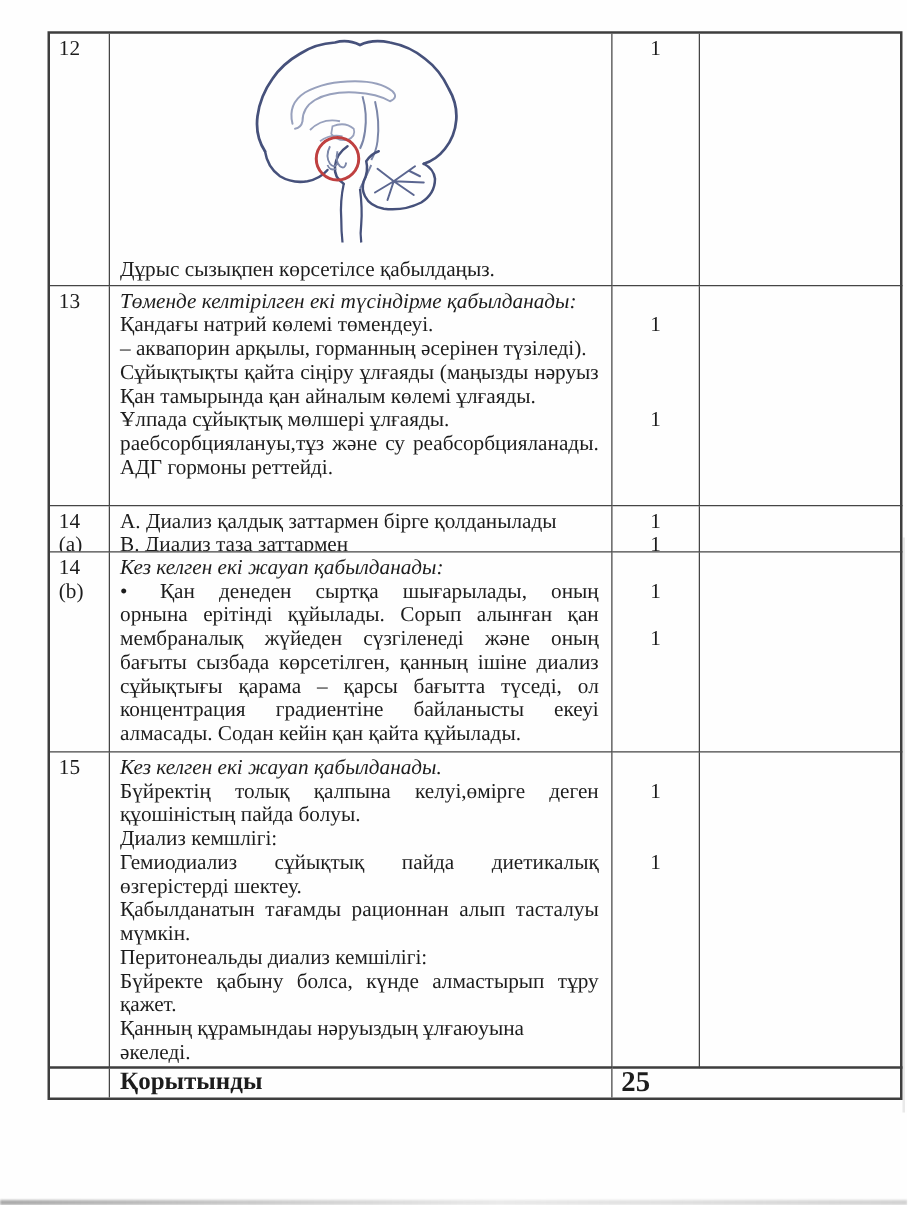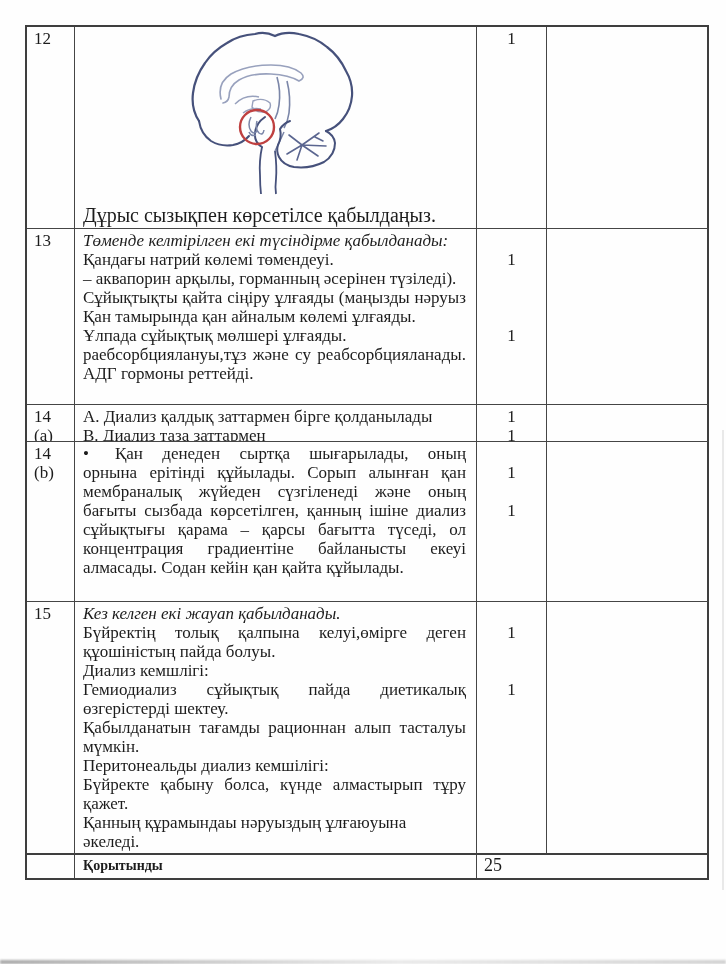--- a/index.html
+++ b/index.html
@@ -3,21 +3,21 @@
 <meta charset="utf-8">
 <style>
   * { margin:0; padding:0; box-sizing:border-box; }
   html,body { background:#ffffff; }
   .page {
     position:relative; width:726px; height:964px; background:#fefefe;
     font-family:"Liberation Serif","DejaVu Serif",serif;
     color:#1c1c1c; overflow:hidden;
   }
   .mtable {
-    position:absolute; left:25px; top:25px; width:684px;
+    position:absolute; left:38px; top:25px; width:684px;
     display:grid;
     grid-template-columns:48px 402px 70px 162px;
     grid-template-rows:202px 176px 37px 160px 253px 23px;
     border:2px solid #3e3e3e;
   }
   .cell {
     position:relative; overflow:hidden;
     border-right:1px solid #454545; border-bottom:1px solid #454545;
     font-size:17px; line-height:19px;
   }
@@ -26,24 +26,24 @@
   .cell.thick-bottom { border-bottom:2px solid #3e3e3e; }
   .num { padding:2px 2px 0 7px; }
   .content { padding:2px 10px 0 8px; }
   .ln { min-height:19px; }
   .j { text-align:justify; text-align-last:justify; }
   .it { font-style:italic; }
   .bullet-gap { display:inline-block; margin-right:26px; }
   .marks-cell { font-size:17px; }
   .mark { position:absolute; left:0; width:100%; text-align:center; height:19px; line-height:19px; }
   .marks-inline { padding-top:2px; text-align:center; }
-  .total-label { font-weight:bold; padding:1px 0 0 8px; font-size:14px; }
-  .total-marks { font-weight:normal; padding:1px 0 0 7px; font-size:18px; text-align:left; }
+  .total-label { font-weight:bold; padding:1px 0 0 8px; font-size:20px; }
+  .total-marks { font-weight:bold; padding:1px 0 0 7px; font-size:23px; text-align:left; }
   .brain-wrap { position:absolute; left:110px; top:1px; width:182px; height:168px; }
-  .caption { position:absolute; left:8px; bottom:3px; font-size:20px; }
+  .caption { position:absolute; left:8px; bottom:3px; font-size:17px; }
   .page-bottom-shade {
     position:absolute; left:0; right:0; bottom:0; height:4px;
     background:linear-gradient(90deg, rgba(70,70,70,.45), rgba(120,120,120,.15) 55%, rgba(110,110,110,.3));
     filter:blur(1px);
   }
   .page-right-shade {
     position:absolute; right:2px; top:430px; width:2px; height:460px;
     background:rgba(160,160,160,.22); filter:blur(.5px);
   }
 </style>
@@ -126,20 +126,21 @@
         <div class="ln">1</div>
       </div>
     </div>
     <div class="cell last-col"></div>
 
     <div class="cell num">
       <div class="ln">14</div>
       <div class="ln">(b)</div>
     </div>
     <div class="cell content">
+      <div class="ln it">Кез келген екі жауап қабылданады:</div>
       <div class="ln j"><span class="bullet-gap">•</span><span>Қан денеден сыртқа шығарылады, оның</span></div>
       <div class="ln j">орнына ерітінді құйылады. Сорып алынған қан</div>
       <div class="ln j">мембраналық жүйеден сүзгіленеді және оның</div>
       <div class="ln j">бағыты сызбада көрсетілген, қанның ішіне диализ</div>
       <div class="ln j">сұйықтығы қарама – қарсы бағытта түседі, ол</div>
       <div class="ln j">концентрация градиентіне байланысты екеуі</div>
       <div class="ln">алмасады. Содан кейін қан қайта құйылады.</div>
     </div>
     <div class="cell marks-cell">
       <div class="mark" style="top:21px">1</div>

